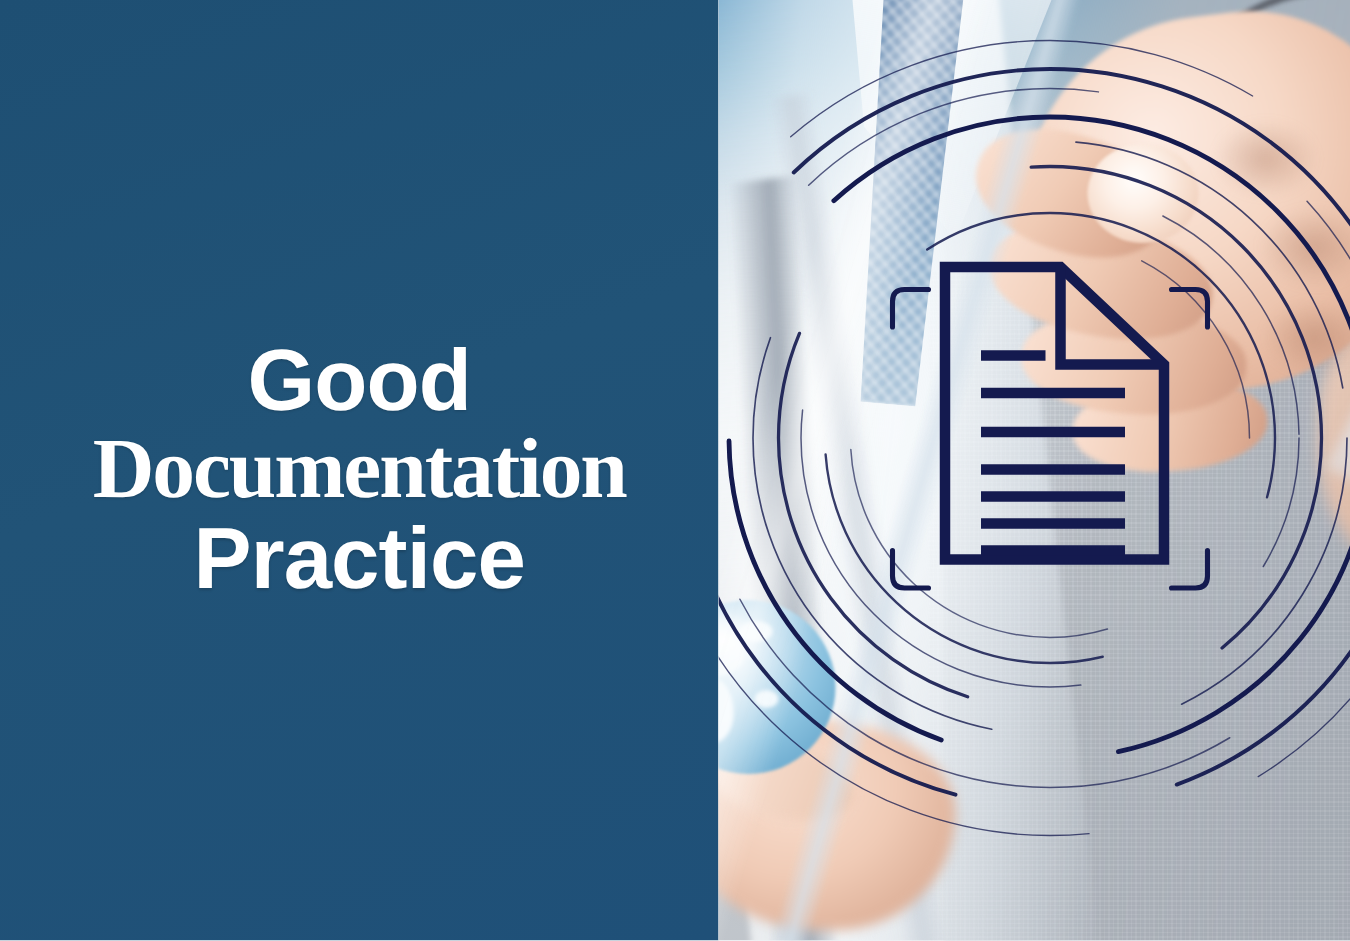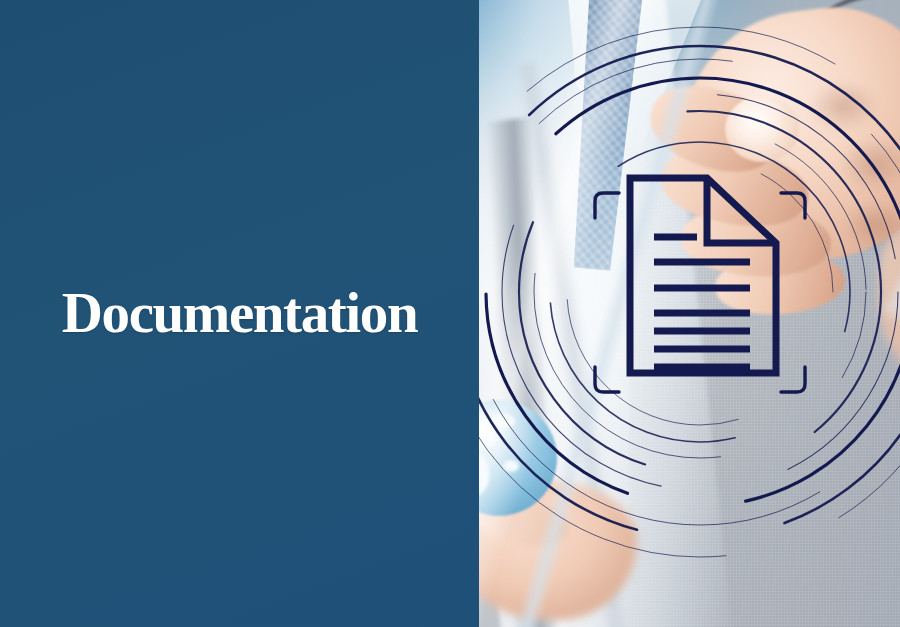--- a/index.html
+++ b/index.html
@@ -297,21 +297,23 @@
     filter: blur(1.4px);
     pointer-events: none;
   }
 </style>
 </head>
 <body>
 
 <div id="canvas">
 
   <div class="title-panel">
+    <div class="title-line l1">Good</div>
     <div class="title-line l2">Documentation</div>
+    <div class="title-line l3">Practice</div>
   </div>
 
   <div class="photo-panel">
 
     <div class="photo-bg"></div>
     <div class="suit-body"></div>
     <div class="suit-texture"></div>
     <div class="shirt"></div>
     <div class="lapel"></div>
     <div class="lapel2"></div>

